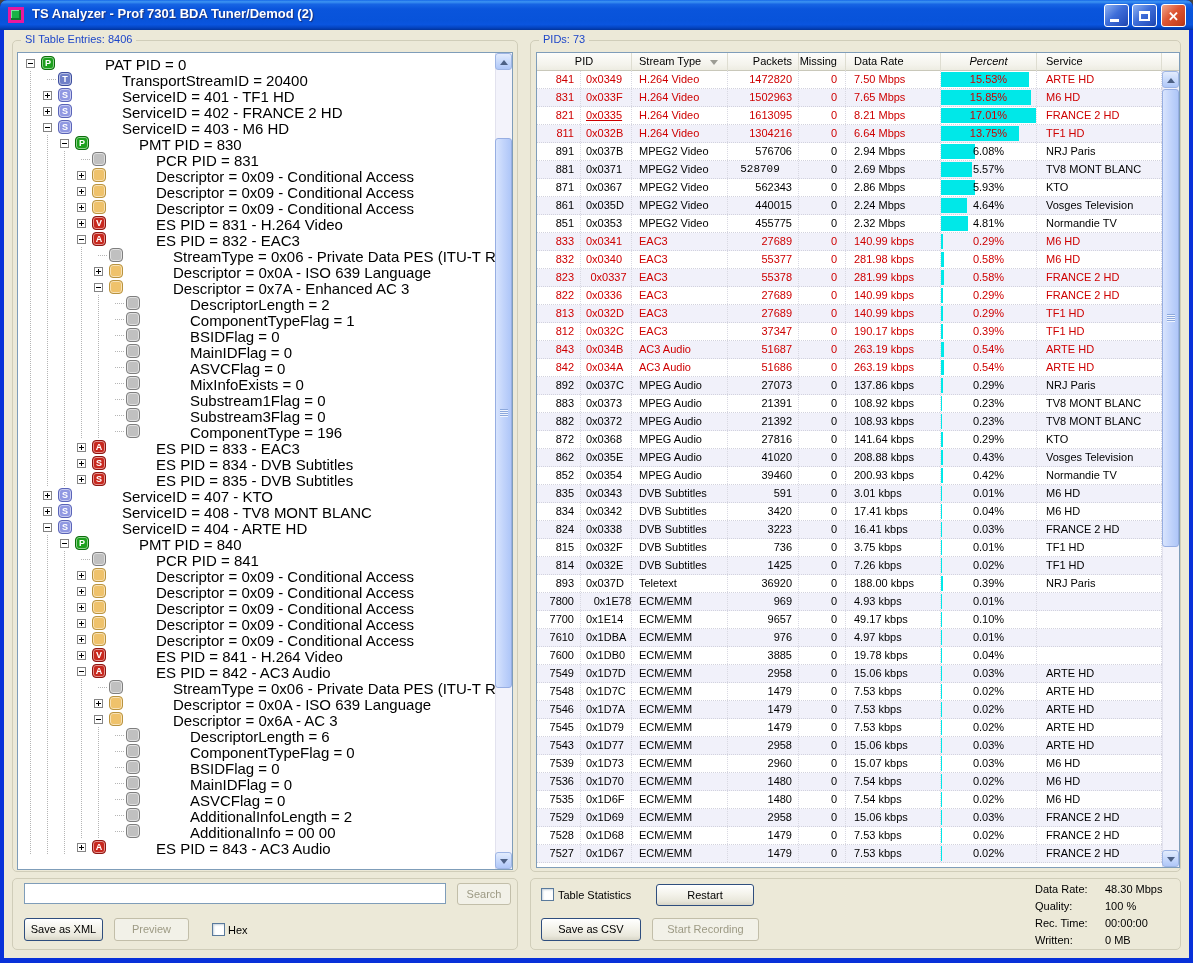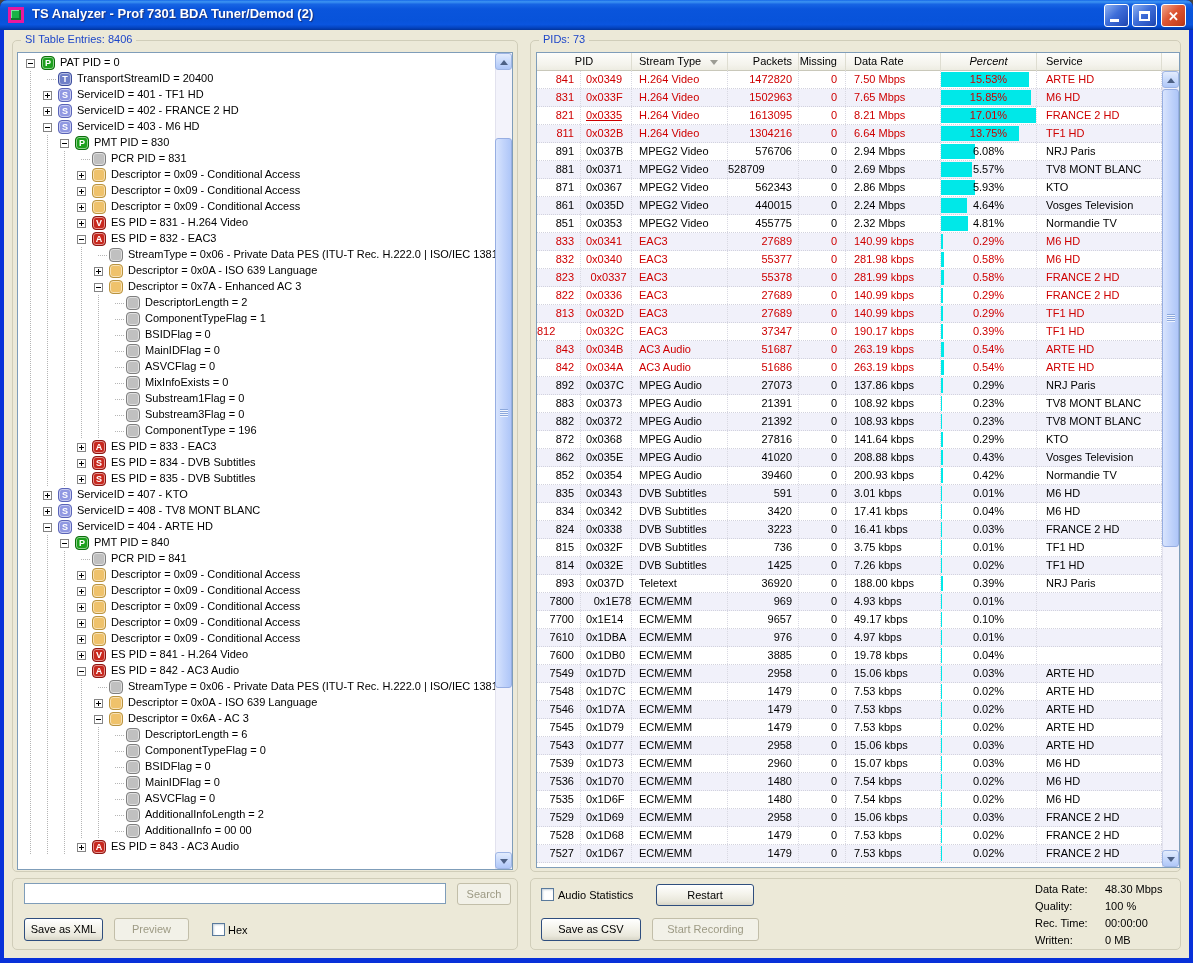--- a/index.html
+++ b/index.html
@@ -27,21 +27,21 @@
   .expander{position:absolute;top:4px;width:9px;height:9px;background:#fff;border:1px solid #848484;}
   .expander .h{position:absolute;left:1px;top:3px;width:5px;height:1px;background:#000;}
   .expander .v{position:absolute;left:3px;top:1px;width:1px;height:5px;background:#000;}
   .ticon{position:absolute;top:1px;width:14px;height:14px;border-radius:4px;text-align:center;font-size:9px;font-weight:bold;line-height:13px;color:#fff;box-shadow:inset 0 0 0 1px rgba(255,255,255,.5);}
   .ic-P{background:#1CA01C;border:1px solid #0A6E0A;}
   .ic-T{background:#7080C8;border:1px solid #3E4E9E;}
   .ic-S{background:#9098E2;border:1px solid #5A64B8;}
   .ic-V,.ic-A,.ic-R{background:#C8281E;border:1px solid #8C1410;}
   .ic-D{background:#EFC26B;border:1px solid #B9933F;}
   .ic-G{background:#C0C0C0;border:1px solid #7E7E7E;}
-  .ttext{position:absolute;top:1px;font-size:11px;color:#000;}
+  .ttext{position:absolute;top:1px;font-size:15px;color:#000;margin-left:45px;}
   
   .sb{position:absolute;width:17px;background:#F3F3FB;box-shadow:inset 1px 0 0 #E2E2EE;}
   .sb-btn{position:absolute;left:0;width:17px;height:17px;border:1px solid #9EB5E4;border-radius:3px;
     background:linear-gradient(180deg,#E3ECFD 0%,#C6D8FB 55%,#AFC7F8 100%);}
   .sb-arrow{position:absolute;left:4px;width:0;height:0;border-left:4px solid transparent;border-right:4px solid transparent;}
   .arrow-up{top:6px;border-bottom:5px solid #4D6185;}
   .arrow-down{top:6px;border-top:5px solid #4D6185;}
   .sb-thumb{position:absolute;left:0;width:17px;border:1px solid #97AEE2;border-radius:3px;
     background:linear-gradient(90deg,#D8E4FD 0%,#C2D4FB 50%,#AEC6F8 100%);}
   .sb-grip{position:absolute;left:4px;top:50%;margin-top:-4px;width:8px;height:8px;
@@ -680,21 +680,21 @@
           <div class="dcell" style="left: 404px; width: 96px;">
             <div class="pbar" style="width: 34.3px;"></div>
             <div class="ptext">6.08%</div>
           </div>
           <div class="dcell" style="left: 500px; width: 125px; text-align: left; padding-left: 9px;">NRJ Paris</div>
         </div>
         <div class="drow alt">
           <div class="dcell" style="left: 0px; width: 44px; text-align: right; padding-right: 6px;">881</div>
           <div class="dcell" style="left: 44px; width: 51px; text-align: left; padding-left: 5px;">0x0371</div>
           <div class="dcell" style="left: 95px; width: 96px; text-align: left; padding-left: 7px;">MPEG2 Video</div>
-          <div class="dcell" style="left: 191px; width: 71px; text-align: left; padding-right: 6px;">528709</div>
+          <div class="dcell" style="left: 191px; width: 71px; text-align: center; padding-right: 6px; font-family: Liberation Mono, monospace;">528709</div>
           <div class="dcell" style="left: 262px; width: 47px; text-align: right; padding-right: 8px;">0</div>
           <div class="dcell" style="left: 309px; width: 95px; text-align: left; padding-left: 8px;">2.69 Mbps</div>
           <div class="dcell" style="left: 404px; width: 96px;">
             <div class="pbar" style="width: 31.4px;"></div>
             <div class="ptext">5.57%</div>
           </div>
           <div class="dcell" style="left: 500px; width: 125px; text-align: left; padding-left: 9px;">TV8 MONT BLANC</div>
         </div>
         <div class="drow">
           <div class="dcell" style="left: 0px; width: 44px; text-align: right; padding-right: 6px;">871</div>
@@ -794,21 +794,21 @@
           <div class="dcell" style="left: 191px; width: 71px; text-align: right; padding-right: 6px;">27689</div>
           <div class="dcell" style="left: 262px; width: 47px; text-align: right; padding-right: 8px;">0</div>
           <div class="dcell" style="left: 309px; width: 95px; text-align: left; padding-left: 8px;">140.99 kbps</div>
           <div class="dcell" style="left: 404px; width: 96px;">
             <div class="pbar" style="width: 1.6px;"></div>
             <div class="ptext">0.29%</div>
           </div>
           <div class="dcell" style="left: 500px; width: 125px; text-align: left; padding-left: 9px;">TF1 HD</div>
         </div>
         <div class="drow red">
-          <div class="dcell" style="left: 0px; width: 44px; padding-right: 6px;">812</div>
+          <div class="dcell" style="left: 0px; width: 44px; text-align: right; padding-right: 6px;">812</div>
           <div class="dcell" style="left: 44px; width: 51px; text-align: left; padding-left: 5px;">0x032C</div>
           <div class="dcell" style="left: 95px; width: 96px; text-align: left; padding-left: 7px;">EAC3</div>
           <div class="dcell" style="left: 191px; width: 71px; text-align: right; padding-right: 6px;">37347</div>
           <div class="dcell" style="left: 262px; width: 47px; text-align: right; padding-right: 8px;">0</div>
           <div class="dcell" style="left: 309px; width: 95px; text-align: left; padding-left: 8px;">190.17 kbps</div>
           <div class="dcell" style="left: 404px; width: 96px;">
             <div class="pbar" style="width: 2.2px;"></div>
             <div class="ptext">0.39%</div>
           </div>
           <div class="dcell" style="left: 500px; width: 125px; text-align: left; padding-left: 9px;">TF1 HD</div>
@@ -1207,21 +1207,21 @@
   <div class="gbox" style="left:12px;top:878px;width:506px;height:72px;"></div>
   <input class="xp-input" style="left: 24px; top: 883px; width: 422px; height: 21px;" value="">
   <div class="xp-btn btn-label disabled" style="left:457px;top:883px;width:54px;height:22px;">Search</div>
   <div class="xp-btn btn-label" style="left:24px;top:918px;width:79px;height:23px;">Save as XML</div>
   <div class="xp-btn btn-label disabled" style="left:114px;top:918px;width:75px;height:23px;">Preview</div>
   <span class="cb" style="left:212px;top:923px;"></span>
   <span class="cb-label" style="left:228px;top:924px;">Hex</span>
 
   <div class="gbox" style="left:530px;top:878px;width:651px;height:72px;"></div>
   <span class="cb" style="left:541px;top:888px;"></span>
-  <span class="cb-label" style="left:558px;top:889px;">Audio Statistics</span>
+  <span class="cb-label" style="left:558px;top:889px;">Table Statistics</span>
   <div class="xp-btn btn-label" style="left:656px;top:884px;width:98px;height:22px;">Restart</div>
   <div class="xp-btn btn-label" style="left:541px;top:918px;width:100px;height:23px;">Save as CSV</div>
   <div class="xp-btn btn-label disabled" style="left:652px;top:918px;width:107px;height:23px;">Start Recording</div>
   <div id="stats">
       <div class="stat-label" style="left: 1035px; top: 883px;">Data Rate:</div>
       <div class="stat-value" style="left: 1105px; top: 883px;">48.30 Mbps</div>
       <div class="stat-label" style="left: 1035px; top: 900px;">Quality:</div>
       <div class="stat-value" style="left: 1105px; top: 900px;">100 %</div>
       <div class="stat-label" style="left: 1035px; top: 917px;">Rec. Time:</div>
       <div class="stat-value" style="left: 1105px; top: 917px;">00:00:00</div>

